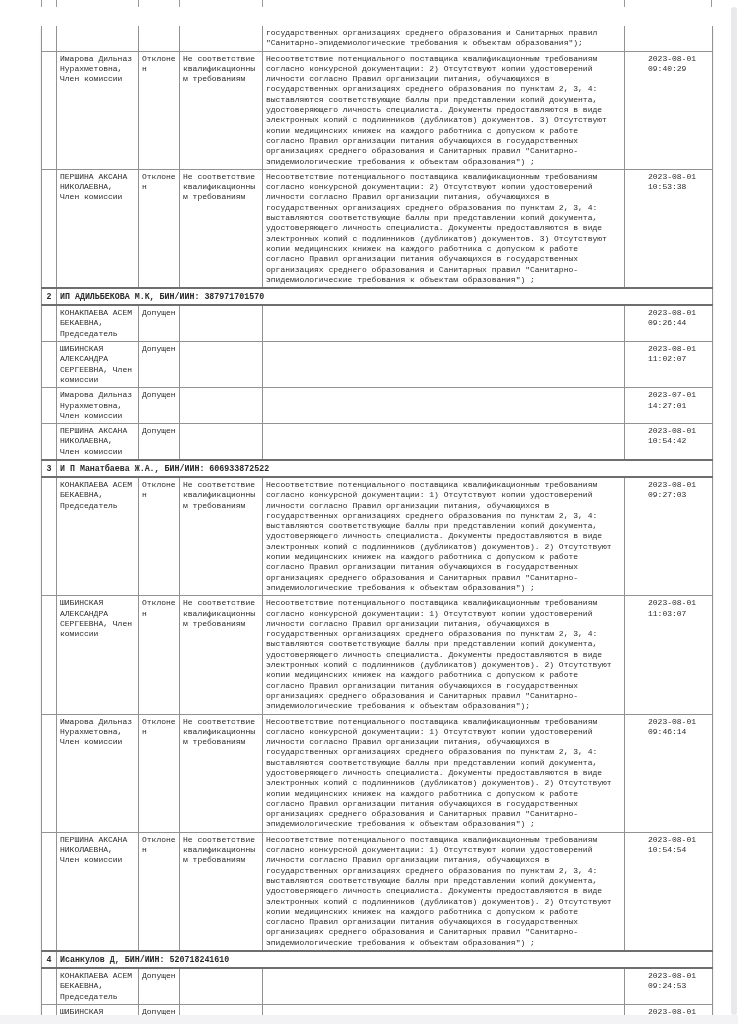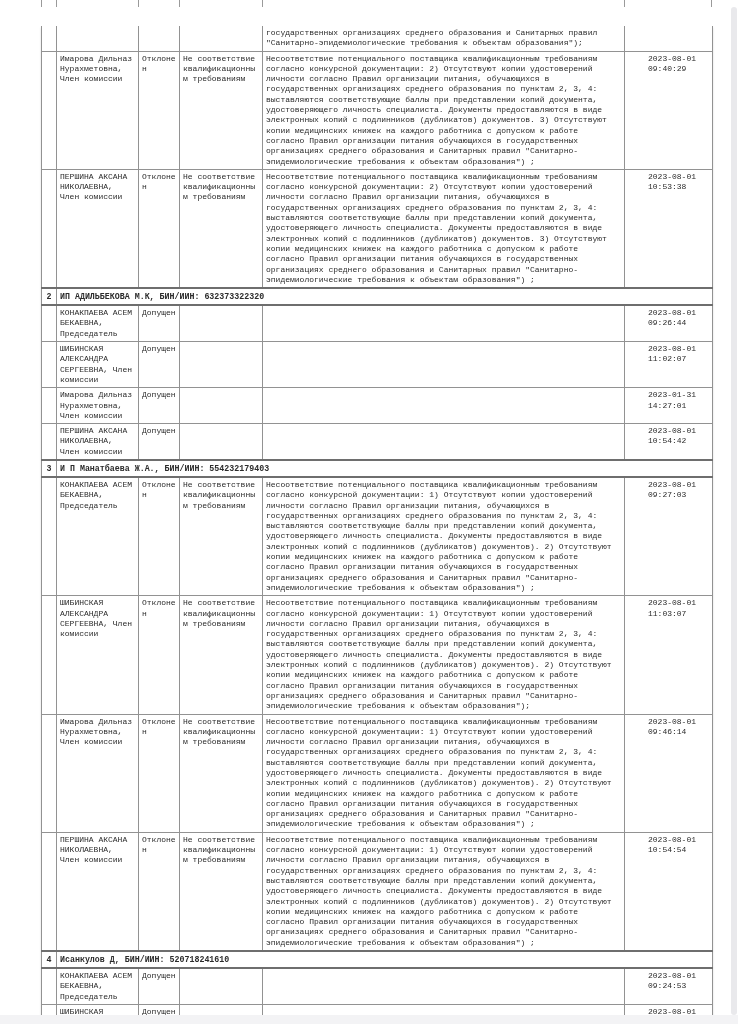--- a/index.html
+++ b/index.html
@@ -112,21 +112,21 @@
             <td>Отклонен</td>
             <td>Не соответствие квалификационным требованиям</td>
             <td>Несоответствие потенциального поставщика квалификационным требованиям согласно конкурсной документации: 2) Отсутствуют копии удостоверений личности согласно Правил организации питания, обучающихся в государственных организациях среднего образования по пунктам 2, 3, 4: выставляются соответствующие баллы при представлении копий документа, удостоверяющего личность специалиста. Документы предоставляются в виде электронных копий с подлинников (дубликатов) документов. 3) Отсутствуют копии медицинских книжек на каждого работника с допуском к работе согласно Правил организации питания обучающихся в государственных организациях среднего образования и Санитарных правил "Санитарно-эпидемиологические требования к объектам образования") ;</td>
             <td class="dt-cell">
               <div>2023-08-01</div>
               <div>10:53:38</div>
             </td>
           </tr>
           <tr class="section-header">
             <td class="num-cell">2</td>
-            <td colspan="5">ИП АДИЛЬБЕКОВА М.К, БИН/ИИН: 632373322320</td>
+            <td colspan="5">ИП АДИЛЬБЕКОВА М.К, БИН/ИИН: 387971701570</td>
           </tr>
           <tr>
             <td class="num-cell"></td>
             <td>КОНАКПАЕВА АСЕМ БЕКАЕВНА, Председатель</td>
             <td>Допущен</td>
             <td></td>
             <td></td>
             <td class="dt-cell">
               <div>2023-08-01</div>
               <div>09:26:44</div>
@@ -143,38 +143,38 @@
               <div>11:02:07</div>
             </td>
           </tr>
           <tr>
             <td class="num-cell"></td>
             <td>Имарова Дильназ Нурахметовна, Член комиссии</td>
             <td>Допущен</td>
             <td></td>
             <td></td>
             <td class="dt-cell">
-              <div>2023-01-31</div>
+              <div>2023-07-01</div>
               <div>14:27:01</div>
             </td>
           </tr>
           <tr>
             <td class="num-cell"></td>
             <td>ПЕРШИНА АКСАНА НИКОЛАЕВНА, Член комиссии</td>
             <td>Допущен</td>
             <td></td>
             <td></td>
             <td class="dt-cell">
               <div>2023-08-01</div>
               <div>10:54:42</div>
             </td>
           </tr>
           <tr class="section-header">
             <td class="num-cell">3</td>
-            <td colspan="5">И П Манатбаева Ж.А., БИН/ИИН: 554232179403</td>
+            <td colspan="5">И П Манатбаева Ж.А., БИН/ИИН: 606933872522</td>
           </tr>
           <tr>
             <td class="num-cell"></td>
             <td>КОНАКПАЕВА АСЕМ БЕКАЕВНА, Председатель</td>
             <td>Отклонен</td>
             <td>Не соответствие квалификационным требованиям</td>
             <td>Несоответствие потенциального поставщика квалификационным требованиям согласно конкурсной документации: 1) Отсутствуют копии удостоверений личности согласно Правил организации питания, обучающихся в государственных организациях среднего образования по пунктам 2, 3, 4: выставляются соответствующие баллы при представлении копий документа, удостоверяющего личность специалиста. Документы предоставляются в виде электронных копий с подлинников (дубликатов) документов). 2) Отсутствуют копии медицинских книжек на каждого работника с допуском к работе согласно Правил организации питания обучающихся в государственных организациях среднего образования и Санитарных правил "Санитарно-эпидемиологические требования к объектам образования") ;</td>
             <td class="dt-cell">
               <div>2023-08-01</div>
               <div>09:27:03</div>

